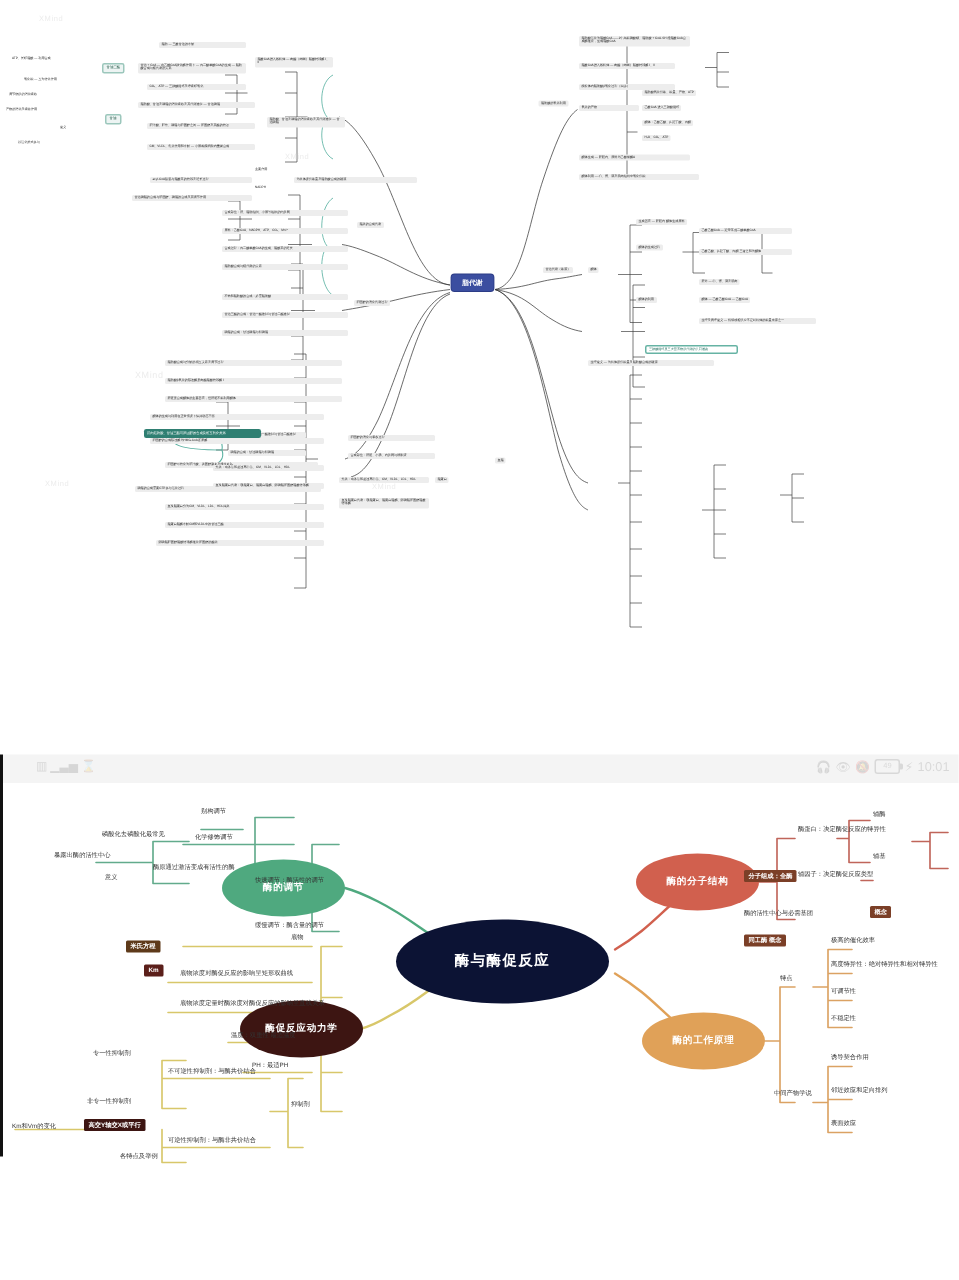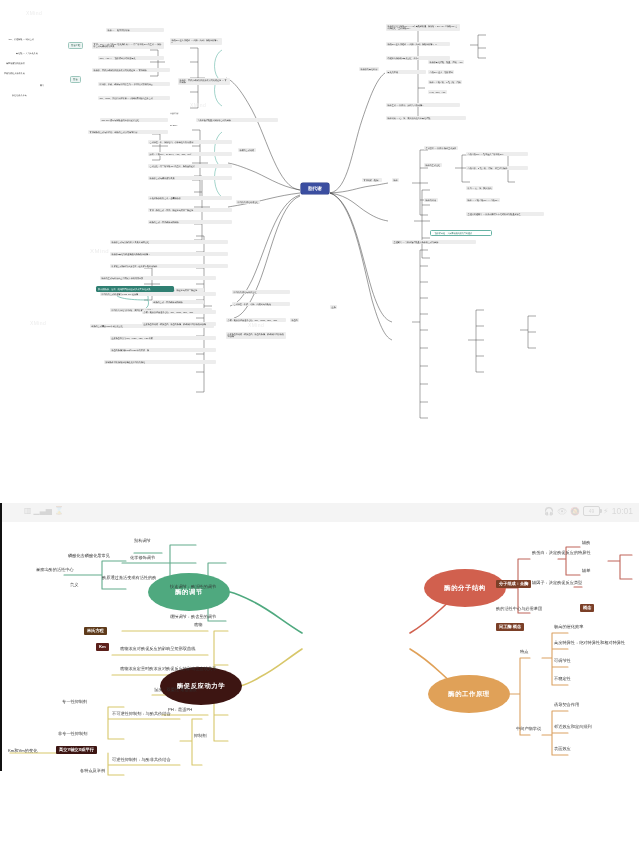--- a/index.html
+++ b/index.html
@@ -247,20 +247,21 @@
         <path d="M110 172 L206 172"></path>
         <path d="M150 192 L206 192"></path>
         <path d="M160 212 L206 212"></path>
         <path d="M178 238 L190 238 M190 216 L190 262 M190 216 L200 216 M190 262 L200 262"></path>
         <path d="M106 216 L178 216 M106 204 L106 236 M106 204 L122 204 M106 236 L122 236"></path>
         <path d="M106 262 L178 262 M106 250 L106 272 M106 272 L122 272"></path>
         <path d="M8 250 L70 250"></path>
       </g>
     </svg>
 
+    <div class="node bm-center" style="left:262px;top:110px;background:#0c1334;">酶与酶促反应</div>
 
     <div class="node bm-main" style="left:146px;top:70px;background:#4fa97f;">酶的调节</div>
     <div class="node bm-main" style="left:422px;top:66px;background:#d1604e;">酶的分子结构</div>
     <div class="node bm-main" style="left:426px;top:172px;background:#e0a158;">酶的工作原理</div>
     <div class="node bm-main" style="left:158px;top:164px;background:#3d1512;">酶促反应动力学</div>
 
     <div class="node bm-leaf" style="left:168px;top:82px;">快速调节：酶活性的调节</div>
     <div class="node bm-leaf" style="left:168px;top:112px;">缓慢调节：酶含量的调节</div>
     <div class="node bm-leaf" style="left:132px;top:36px;">别构调节</div>
     <div class="node bm-leaf" style="left:128px;top:53px;">化学修饰调节</div>

